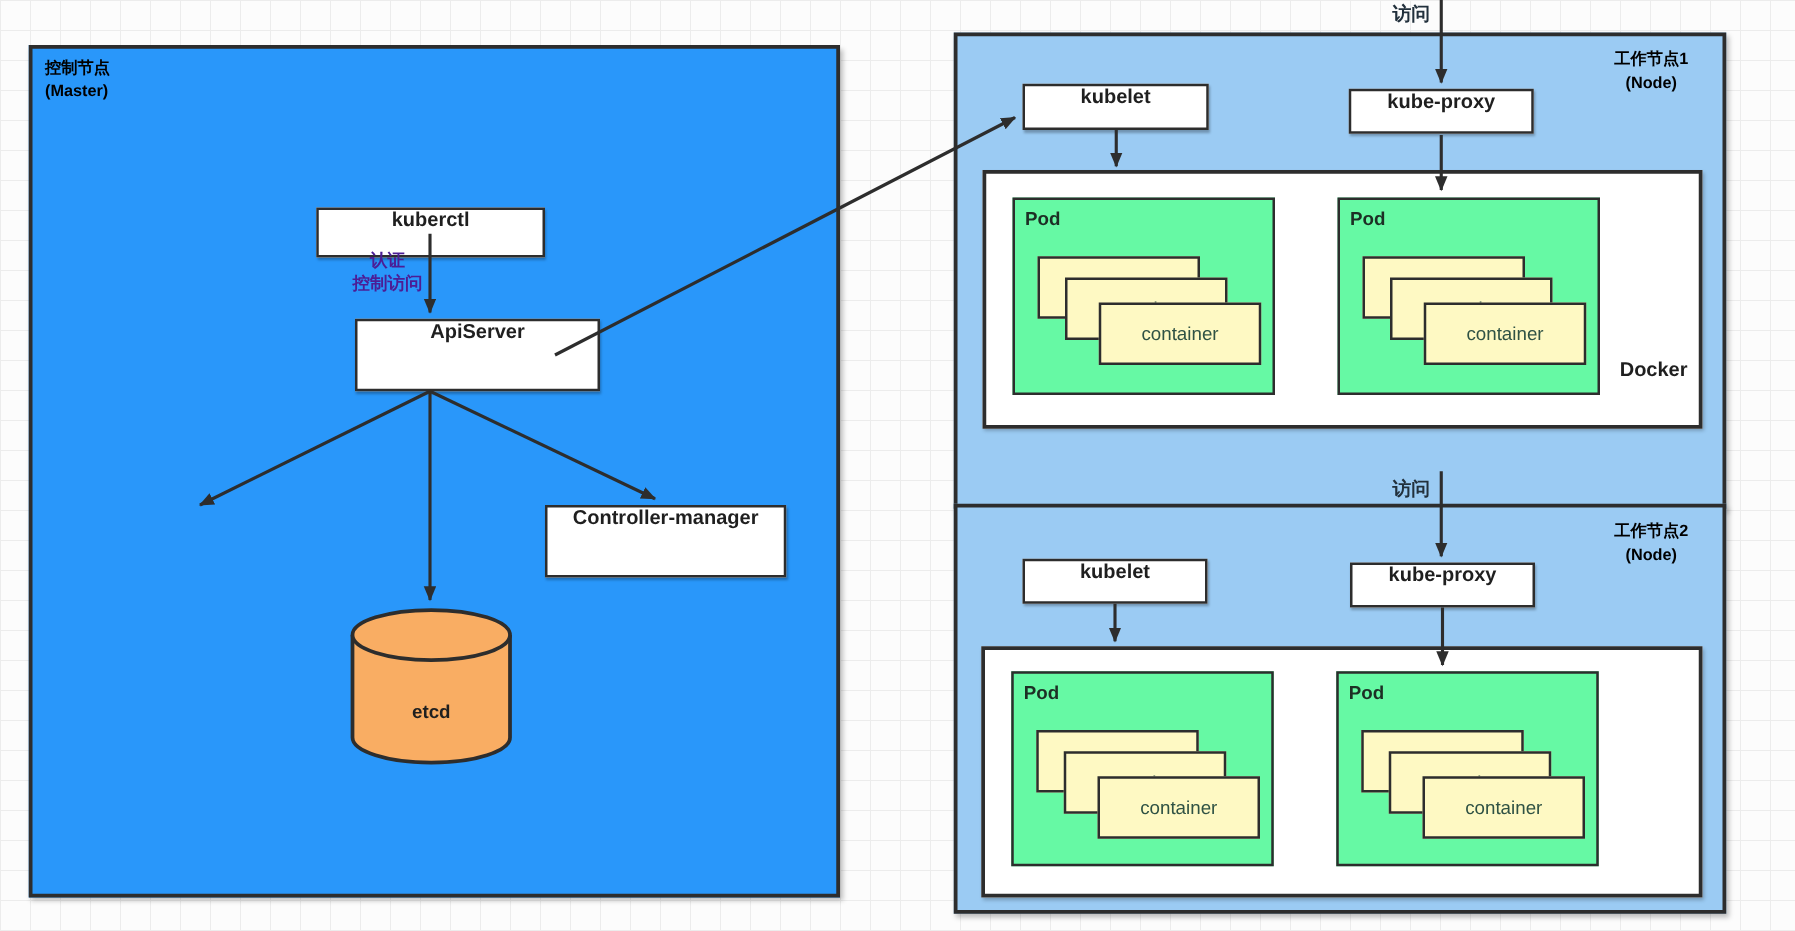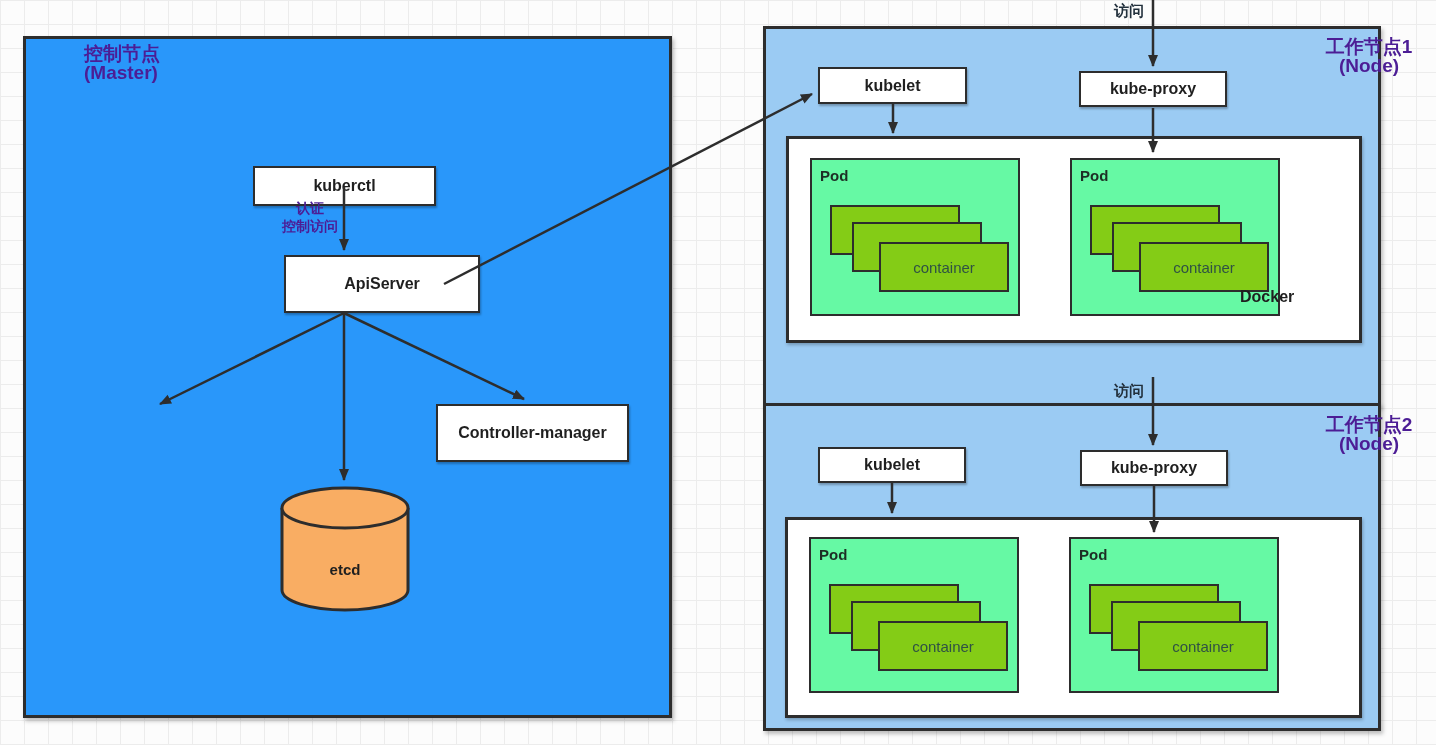--- a/index.html
+++ b/index.html
@@ -11,35 +11,35 @@
                      linear-gradient(90deg,#ececec 1px,transparent 1px);
     background-size:24px 24px;
   }
   .abs{position:absolute;box-sizing:border-box;}
   .panel{border:3px solid #2d2d2d;box-shadow:2px 3px 4px rgba(0,0,0,.25);}
   .master{left:23px;top:36px;width:649px;height:682px;background:#2997fa;}
   .node{left:763px;width:618px;background:#9bcbf3;}
   .node1{top:26px;height:381px;}
   .node2{top:403px;height:328px;}
   .wbox{background:#ffffff;border:2px solid #2d2d2d;box-shadow:1px 2px 2px rgba(0,0,0,.28);
-        display:flex;align-items:center;justify-content:center;
+        display:flex;align-items:flex-start;justify-content:center;
         font-weight:bold;font-size:16px;color:#1f1f1f;}
   .bigwhite{background:#ffffff;border:3px solid #2d2d2d;box-shadow:1px 2px 3px rgba(0,0,0,.25);}
-  .panel-title{font-weight:bold;font-size:19px;line-height:19px;color:#4c1d95;margin-left:48px;}
+  .panel-title{font-weight:bold;font-size:13px;line-height:19px;color:#000000;}
   .pod{background:#66f9a4;border:2px solid #2d2d2d;}
   .pod-label{position:absolute;left:8px;top:7px;font-weight:bold;font-size:15px;color:#1d2f25;}
-  .cont{position:absolute;width:126px;height:46px;background:#84cc16;border:2px solid #2d2d2d;
+  .cont{position:absolute;width:126px;height:46px;background:#fef9c3;border:2px solid #2d2d2d;
         display:flex;align-items:center;justify-content:center;
         font-size:15px;color:#2f5244;}
   .cont.c1{left:18px;top:45px;}
   .cont.c2{left:40px;top:62px;}
   .cont.c3{left:67px;top:82px;}
   .access{font-weight:bold;font-size:15px;color:#22303c;width:44px;text-align:right;}
   .auth{font-weight:bold;font-size:14px;line-height:18px;color:#4c1d95;text-align:center;width:100px;}
-  .docker-lbl{font-weight:bold;font-size:16px;color:#1f1f1f;text-align:left;width:110px;}
+  .docker-lbl{font-weight:bold;font-size:16px;color:#1f1f1f;text-align:right;width:110px;}
   .etcd-lbl{width:126px;text-align:center;font-weight:bold;font-size:15px;color:#1f1f1f;z-index:12;}
   svg.overlay{position:absolute;left:0;top:0;z-index:10;pointer-events:none;}
 </style>
 </head>
 <body>
 
 <div class="abs panel master">
   <div class="abs panel-title" style="left:10px;top:5px;width:140px;">
     <div>控制节点</div>
     <div>(Master)</div>

